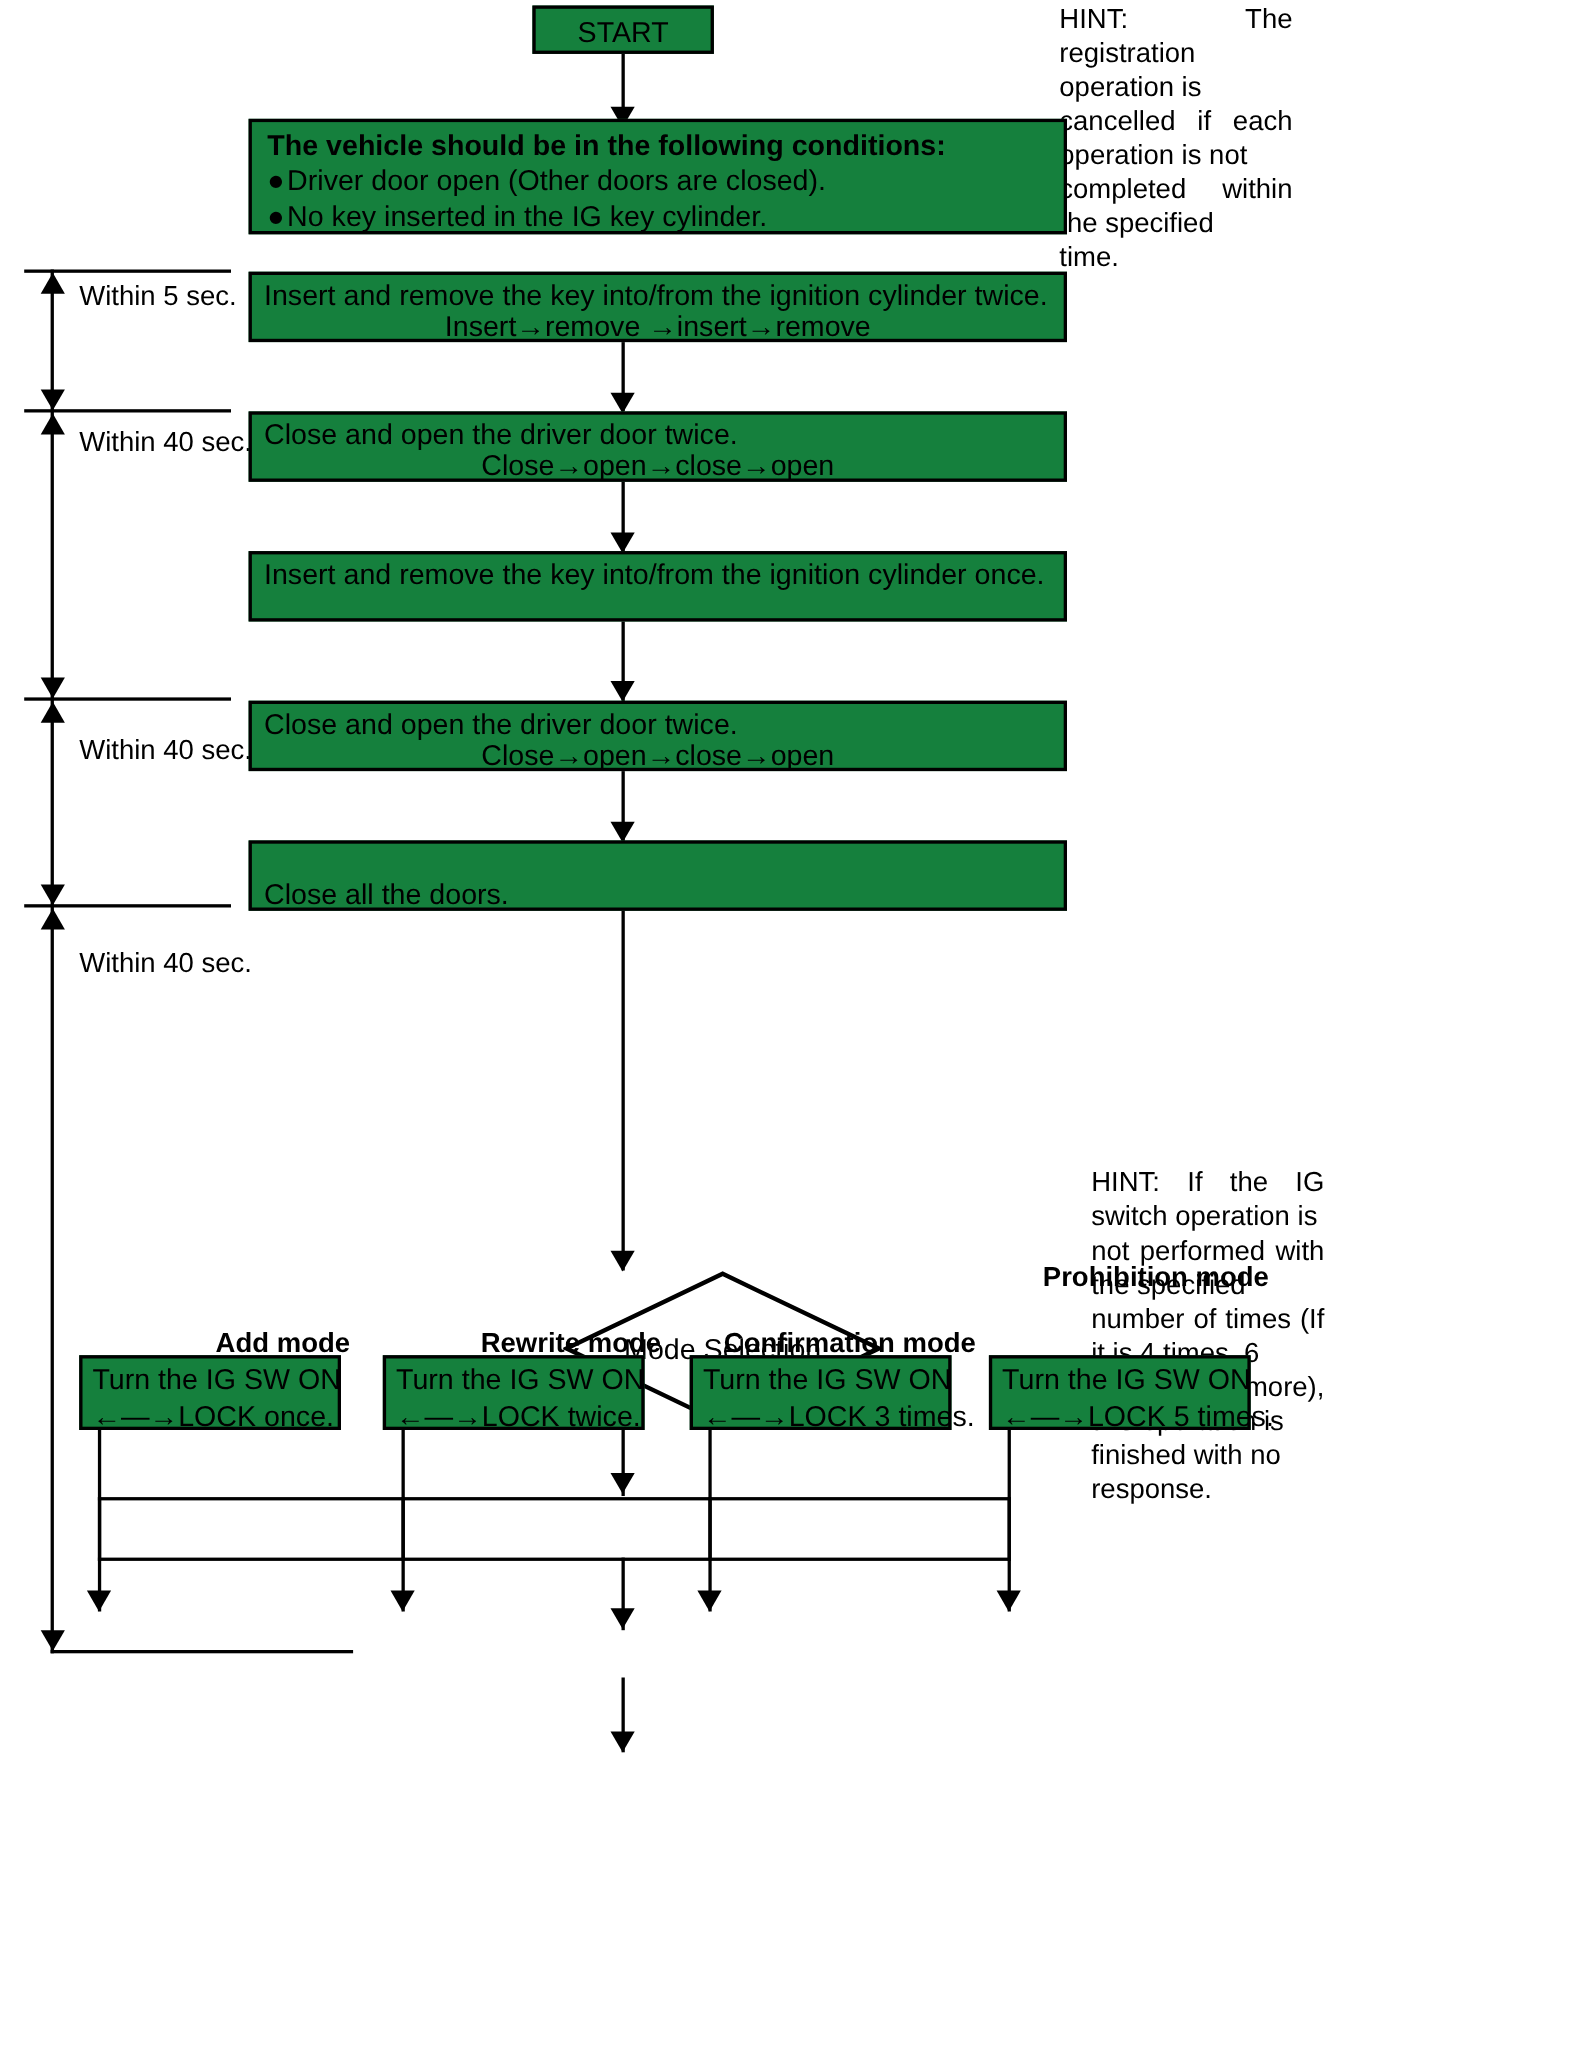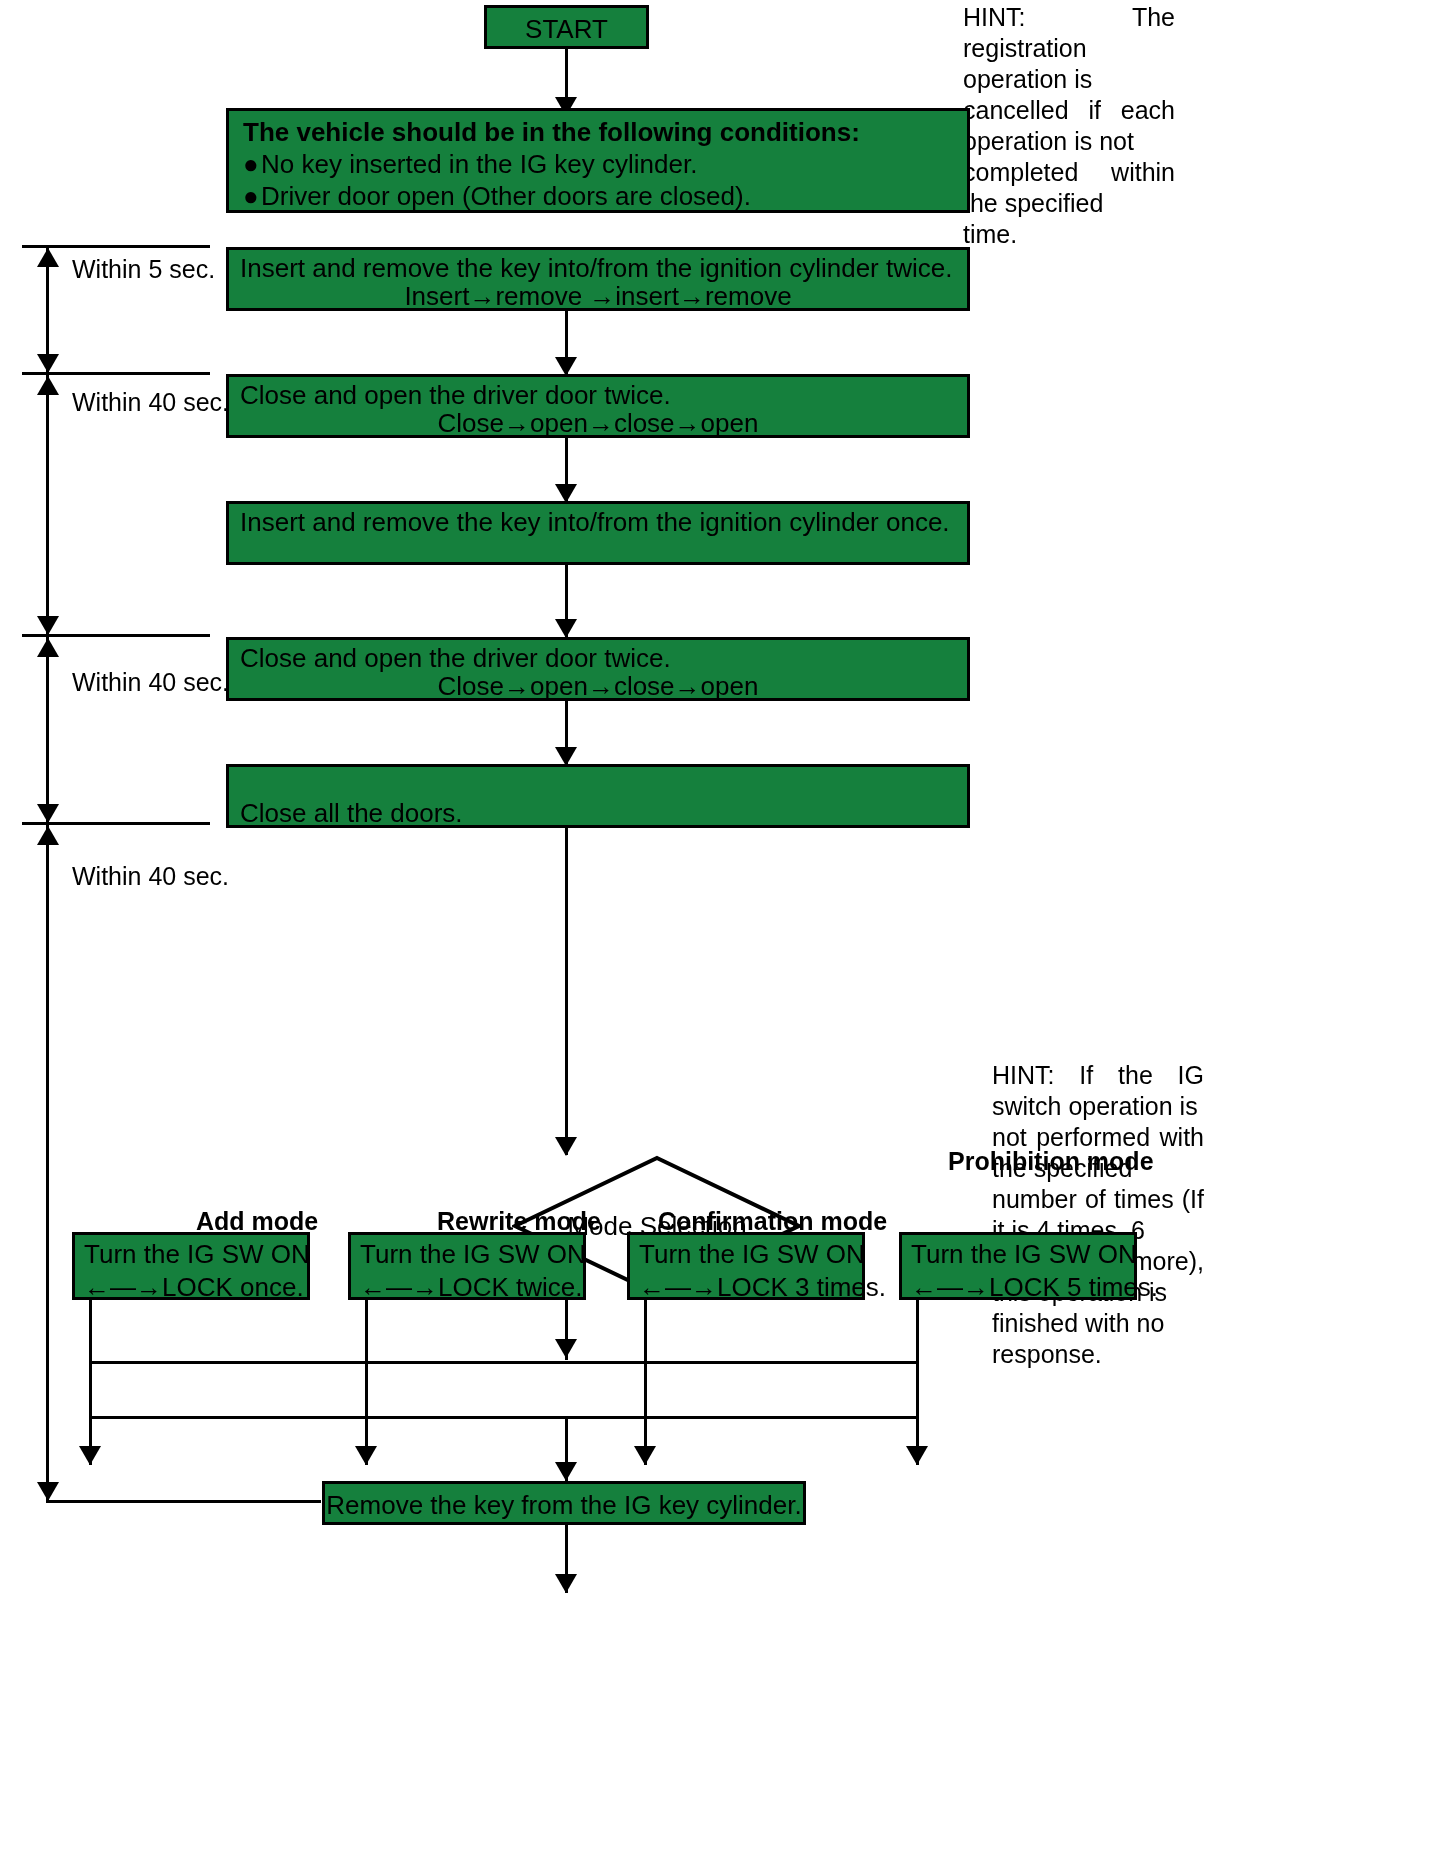--- a/index.html
+++ b/index.html
@@ -139,24 +139,24 @@
     <div class="boxline center" style="position:absolute; left:0; right:0; top:5px;">START</div>
   </div>
 
   <div class="vline" style="left:565px; top:49px; height:65px;"></div>
   <div class="arrow-down" style="left:555px; top:97px;"></div>
 
   <div class="box" style="left:226px; top:108px; width:744px; height:105px;">
     <div class="cond-box-text">
       <div class="boxline bold">The vehicle should be in the following conditions:</div>
       <div class="bullet-row">
-        <span class="dot">●</span><span>No key inserted in the IG key cylinder.</span>
+        <span class="dot">●</span><span>Driver door open (Other doors are closed).</span>
       </div>
       <div class="bullet-row">
-        <span class="dot">●</span><span>Driver door open (Other doors are closed).</span>
+        <span class="dot">●</span><span>No key inserted in the IG key cylinder.</span>
       </div>
     </div>
   </div>
 
   <div class="vline" style="left:46px; top:245px; height:1258px;"></div>
 
   <div class="hline" style="left:22px; top:245px; width:188px;"></div>
   <div class="arrow-up" style="left:37px; top:248px;"></div>
   <div class="label" style="left:72px; top:255px;">Within 5 sec.</div>
 
@@ -282,20 +282,17 @@
 
   <div class="vline" style="left:89px; top:1300px; height:119px;"></div>
   <div class="vline" style="left:365px; top:1300px; height:119px;"></div>
   <div class="vline" style="left:644px; top:1300px; height:119px;"></div>
   <div class="vline" style="left:916px; top:1300px; height:119px;"></div>
   <div class="hline" style="left:89px; top:1416px; width:830px;"></div>
 
   <div class="vline" style="left:565px; top:1416px; height:66px;"></div>
   <div class="arrow-down" style="left:555px; top:1462px;"></div>
 
-  <div class="box" style="left:322px; top:1481px; width:484px; height:44px;">
-    <div class="boxline center" style="position:absolute; left:0; right:0; top:5px;">Remove the key from the IG key cylinder.</div>
-  </div>
 
   <div class="vline" style="left:565px; top:1525px; height:68px;"></div>
   <div class="arrow-down" style="left:555px; top:1574px;"></div>
 
 </div>
 
 </body></html>

